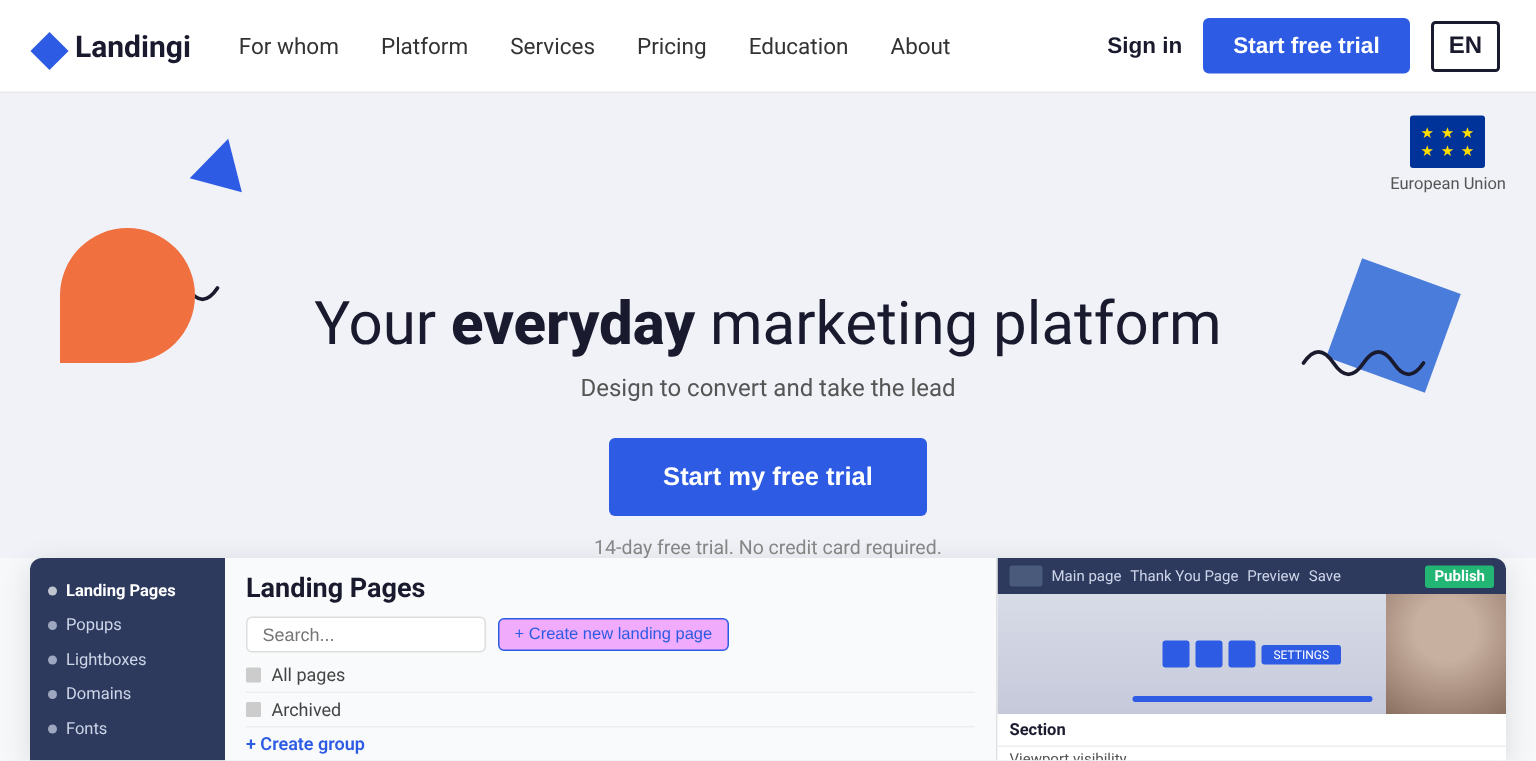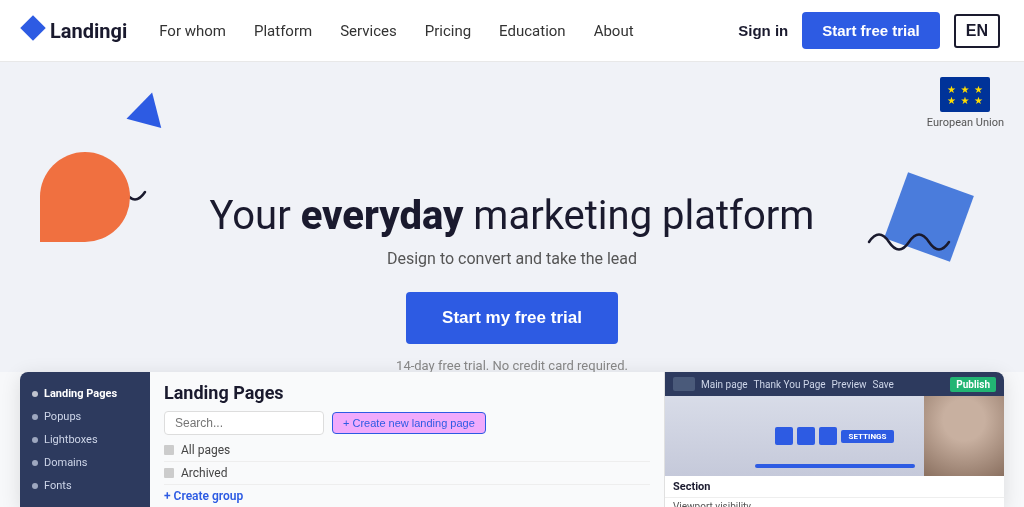--- a/index.html
+++ b/index.html
@@ -18,21 +18,21 @@
       height: 62px;
       display: flex;
       align-items: center;
       padding: 0 24px;
       border-bottom: 1px solid #e8e8e8;
       position: relative;
       z-index: 10;
     }
     .logo-area {
       display: flex;
-      align-items: flex-start;
+      align-items: flex-end;
       gap: 8px;
       margin-right: 32px;
     }
     .logo-diamond {
       width: 18px;
       height: 18px;
       background: #2d5be3;
       transform: rotate(45deg);
       display: inline-block;
     }
@@ -468,21 +468,21 @@
       <span class="editor-topbar-label">Save</span>
       <span class="editor-topbar-publish">Publish</span>
     </div>
 
     <div class="editor-canvas">
       <div style="position:relative;width:100%;height:100%;background:linear-gradient(180deg,#d8dce8 0%,#c5c9da 100%);display:flex;align-items:center;justify-content:center;">
         <div style="display:flex;gap:4px;align-items:center;">
           <div style="background:#2d5be3;border-radius:2px;width:18px;height:18px;"></div>
           <div style="background:#2d5be3;border-radius:2px;width:18px;height:18px;"></div>
           <div style="background:#2d5be3;border-radius:2px;width:18px;height:18px;"></div>
-          <div style="background:#2d5be3;border-radius:2px;padding:2px 8px;font-size:8px;color:#fff;font-weight:700;white-space:nowrap;">SETTINGS</div>
+          <div style="background:#2d5be3;border-radius:2px;padding:2px 8px;font-size:8px;color:#fff;font-weight:400;white-space:nowrap;">SETTINGS</div>
         </div>
         <div class="canvas-element-bar"></div>
 
         <div style="position:absolute;right:0;top:0;width:80px;height:100%;background:linear-gradient(180deg,#b8a898 0%,#9a8878 100%);overflow:hidden;">
           <div style="width:100%;height:100%;background:radial-gradient(circle at 50% 30%,#c8b0a0 30%,#8a7060 100%);"></div>
         </div>
       </div>
     </div>
 
     <div class="editor-right-panel">

